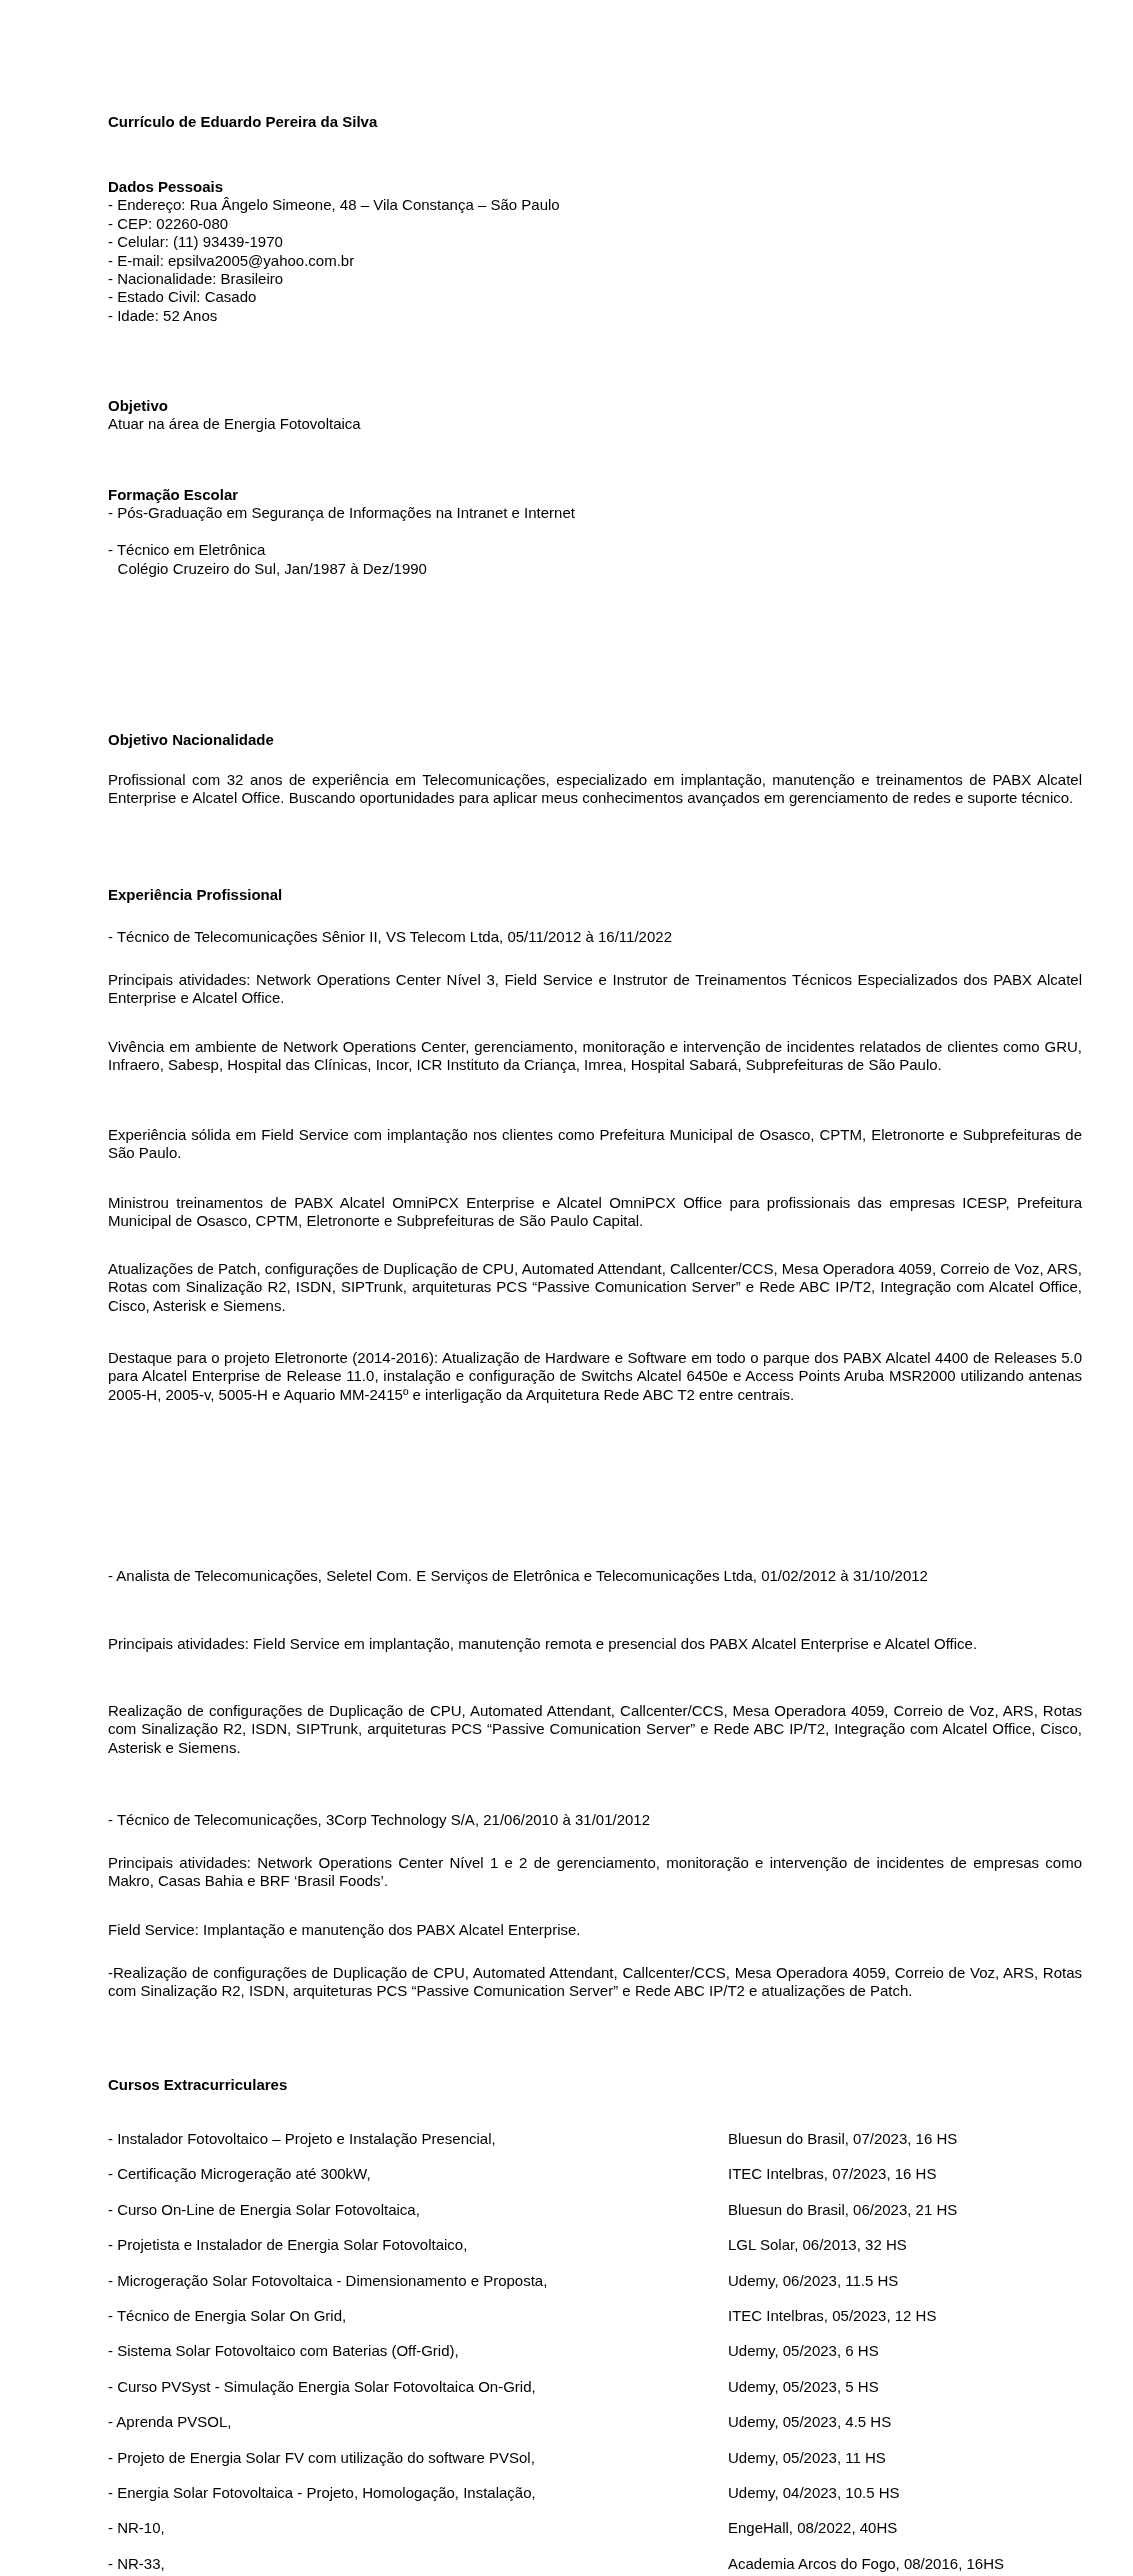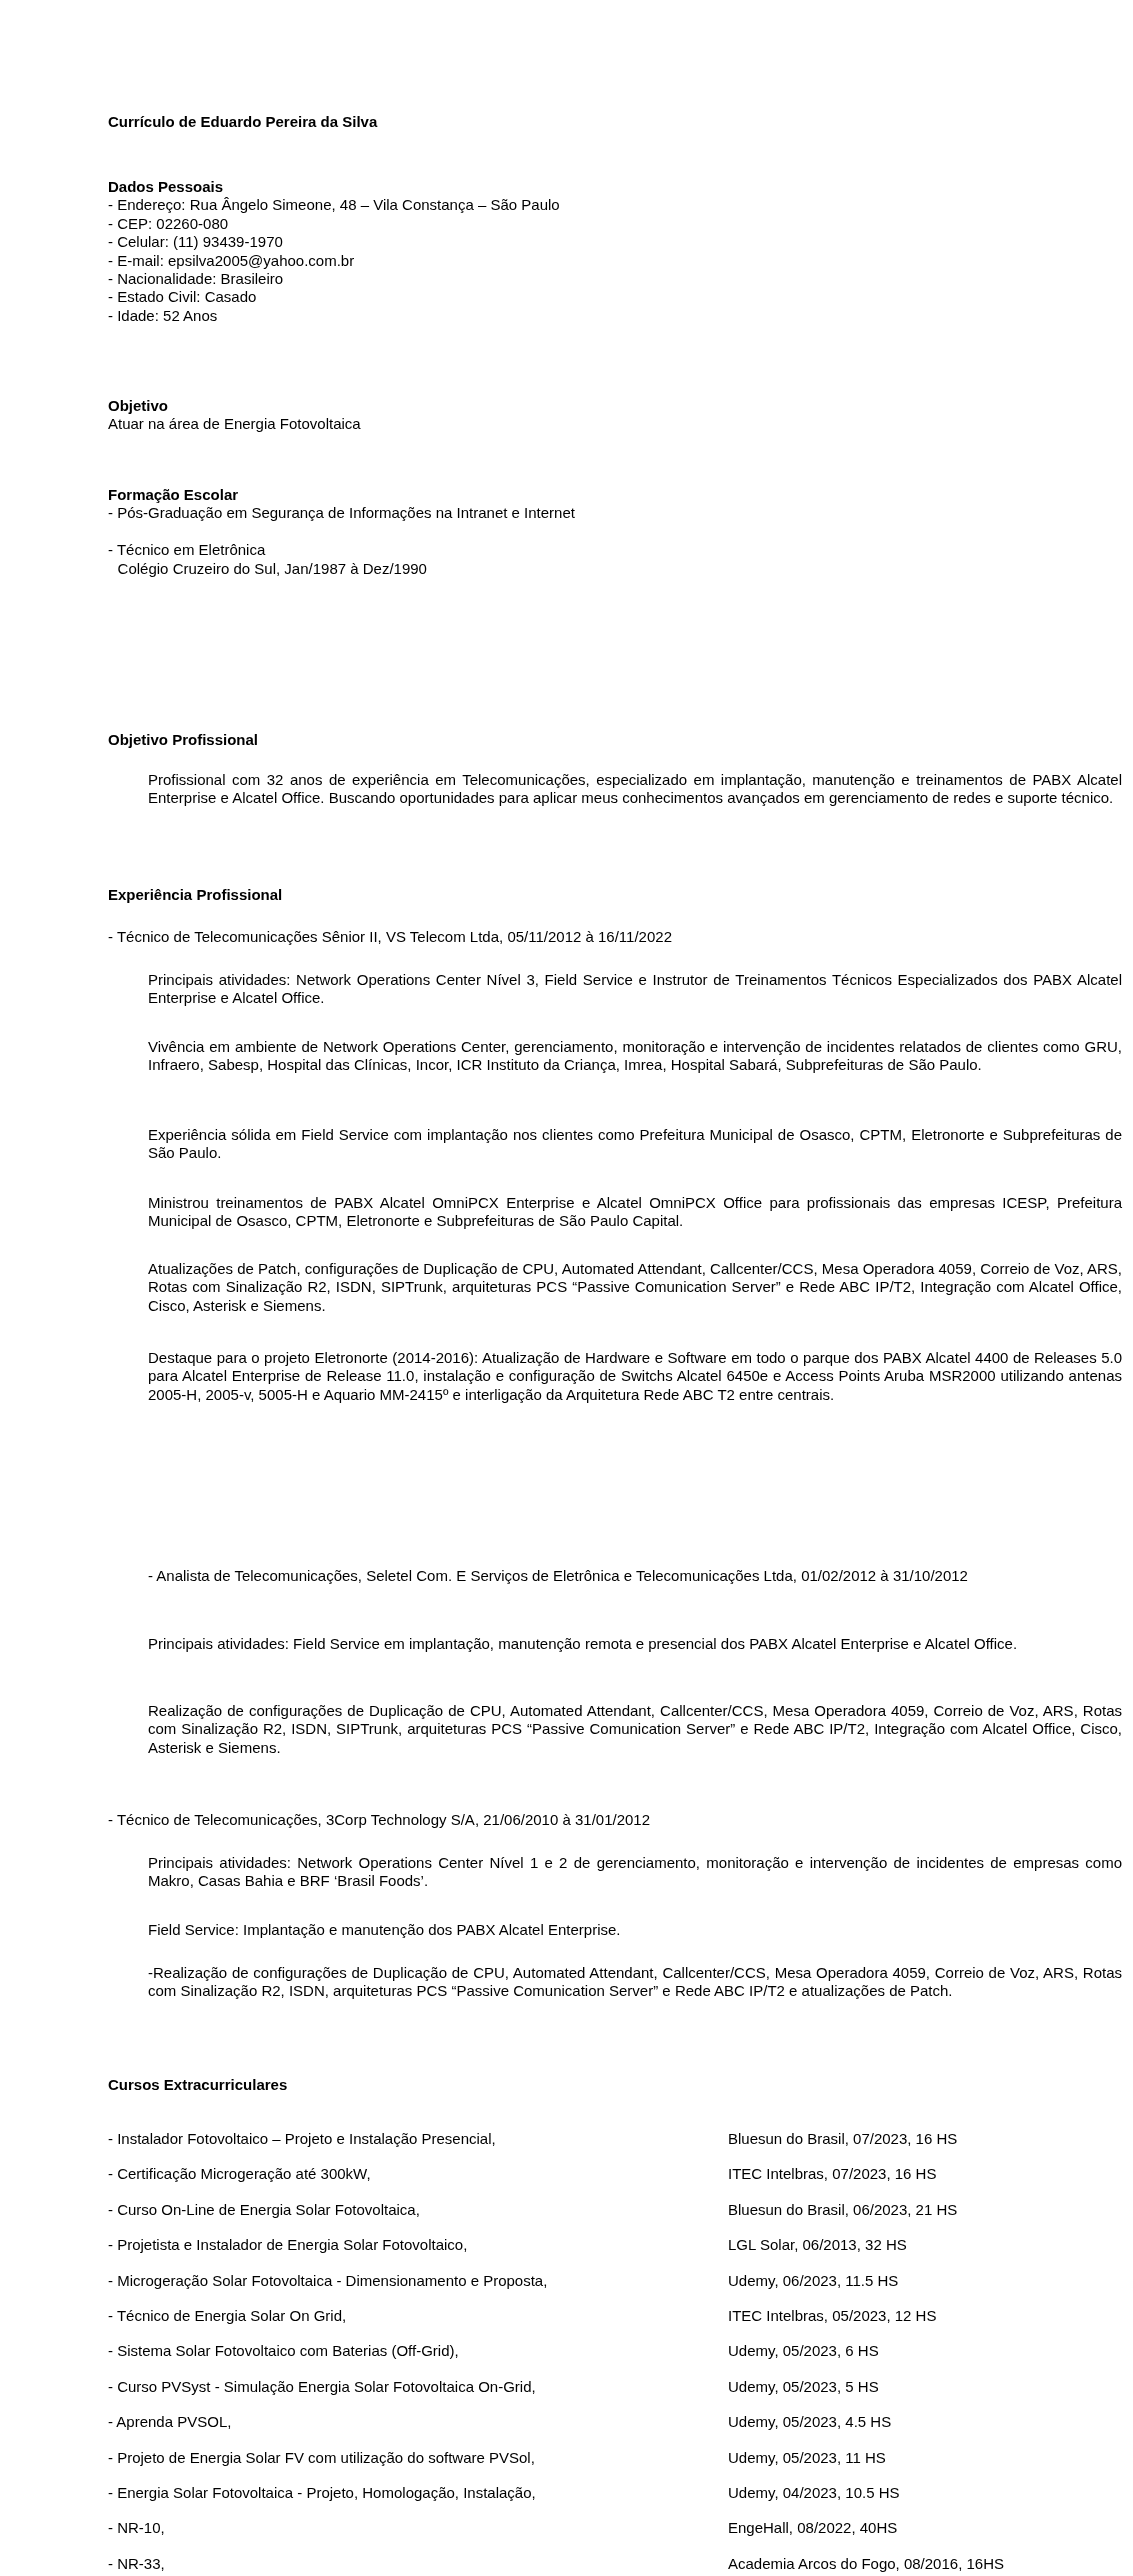--- a/index.html
+++ b/index.html
@@ -1,20 +1,20 @@
 <!DOCTYPE html>
 <html style="font-size:11px"><head>
 <meta charset="utf-8">
 <style>
   html, body { margin: 0; padding: 0; background: #ffffff; }
   body { width: 1134px; height: 2576px; position: relative; overflow: hidden;
          font-family: "Liberation Sans", sans-serif; color: #000000; }
   .blk { position: absolute; left: 108px; width: 974px; font-size: 15px; line-height: 18.4px; }
   .h { font-weight: bold; }
-  .just { text-align: justify; text-align-last: left; margin-left: 40px; }
+  .just { text-align: justify; text-align-last: left; }
   .line { display: block; white-space: pre; }
   .indent { padding-left: 9.6px; }
   .courses { position: absolute; left: 108px; width: 974px; font-size: 15px; line-height: 18.4px; }
   .course-row { display: flex; margin-top: 17px; }
   .course-name { width: 620px; white-space: pre; }
   .course-info { white-space: pre; }
 </style>
 </head>
 <body>
 
@@ -42,21 +42,21 @@
     <span class="line">- Pós-Graduação em Segurança de Informações na Intranet e Internet</span>
   </div>
   <div style="margin-top:18.4px">
   </div>
   <div style="margin-top:18.4px">
     <span class="line">- Técnico em Eletrônica</span>
     <span class="line indent">Colégio Cruzeiro do Sul, Jan/1987 à Dez/1990</span>
   </div>
 </div>
 
-<div class="blk h" style="top:731px">Objetivo Profissional</div>
+<div class="blk h" style="top:731px">Objetivo Nacionalidade</div>
 <div class="blk just" style="top:771px">Profissional com 32 anos de experiência em Telecomunicações, especializado em implantação, manutenção e treinamentos de PABX Alcatel Enterprise e Alcatel Office. Buscando oportunidades para aplicar meus conhecimentos avançados em gerenciamento de redes e suporte técnico.</div>
 
 <div class="blk h" style="top:886px">Experiência Profissional</div>
 
 <div class="blk" style="top:928px">- Técnico de Telecomunicações Sênior II, VS Telecom Ltda, 05/11/2012 à 16/11/2022</div>
 <div class="blk just" style="top:971px">Principais atividades: Network Operations Center Nível 3, Field Service e Instrutor de Treinamentos Técnicos Especializados dos PABX Alcatel Enterprise e Alcatel Office.</div>
 <div class="blk just" style="top:1038px">Vivência em ambiente de Network Operations Center, gerenciamento, monitoração e intervenção de incidentes relatados de clientes como GRU, Infraero, Sabesp, Hospital das Clínicas, Incor, ICR Instituto da Criança, Imrea, Hospital Sabará, Subprefeituras de São Paulo.</div>
 <div class="blk just" style="top:1126px">Experiência sólida em Field Service com implantação nos clientes como Prefeitura Municipal de Osasco, CPTM, Eletronorte e Subprefeituras de São Paulo.</div>
 <div class="blk just" style="top:1194px">Ministrou treinamentos de PABX Alcatel OmniPCX Enterprise e Alcatel OmniPCX Office para profissionais das empresas ICESP, Prefeitura Municipal de Osasco, CPTM, Eletronorte e Subprefeituras de São Paulo Capital.</div>
 <div class="blk just" style="top:1260px">Atualizações de Patch, configurações de Duplicação de CPU, Automated Attendant, Callcenter/CCS, Mesa Operadora 4059, Correio de Voz, ARS, Rotas com Sinalização R2, ISDN, SIPTrunk, arquiteturas PCS “Passive Comunication Server” e Rede ABC IP/T2, Integração com Alcatel Office, Cisco, Asterisk e Siemens.</div>

